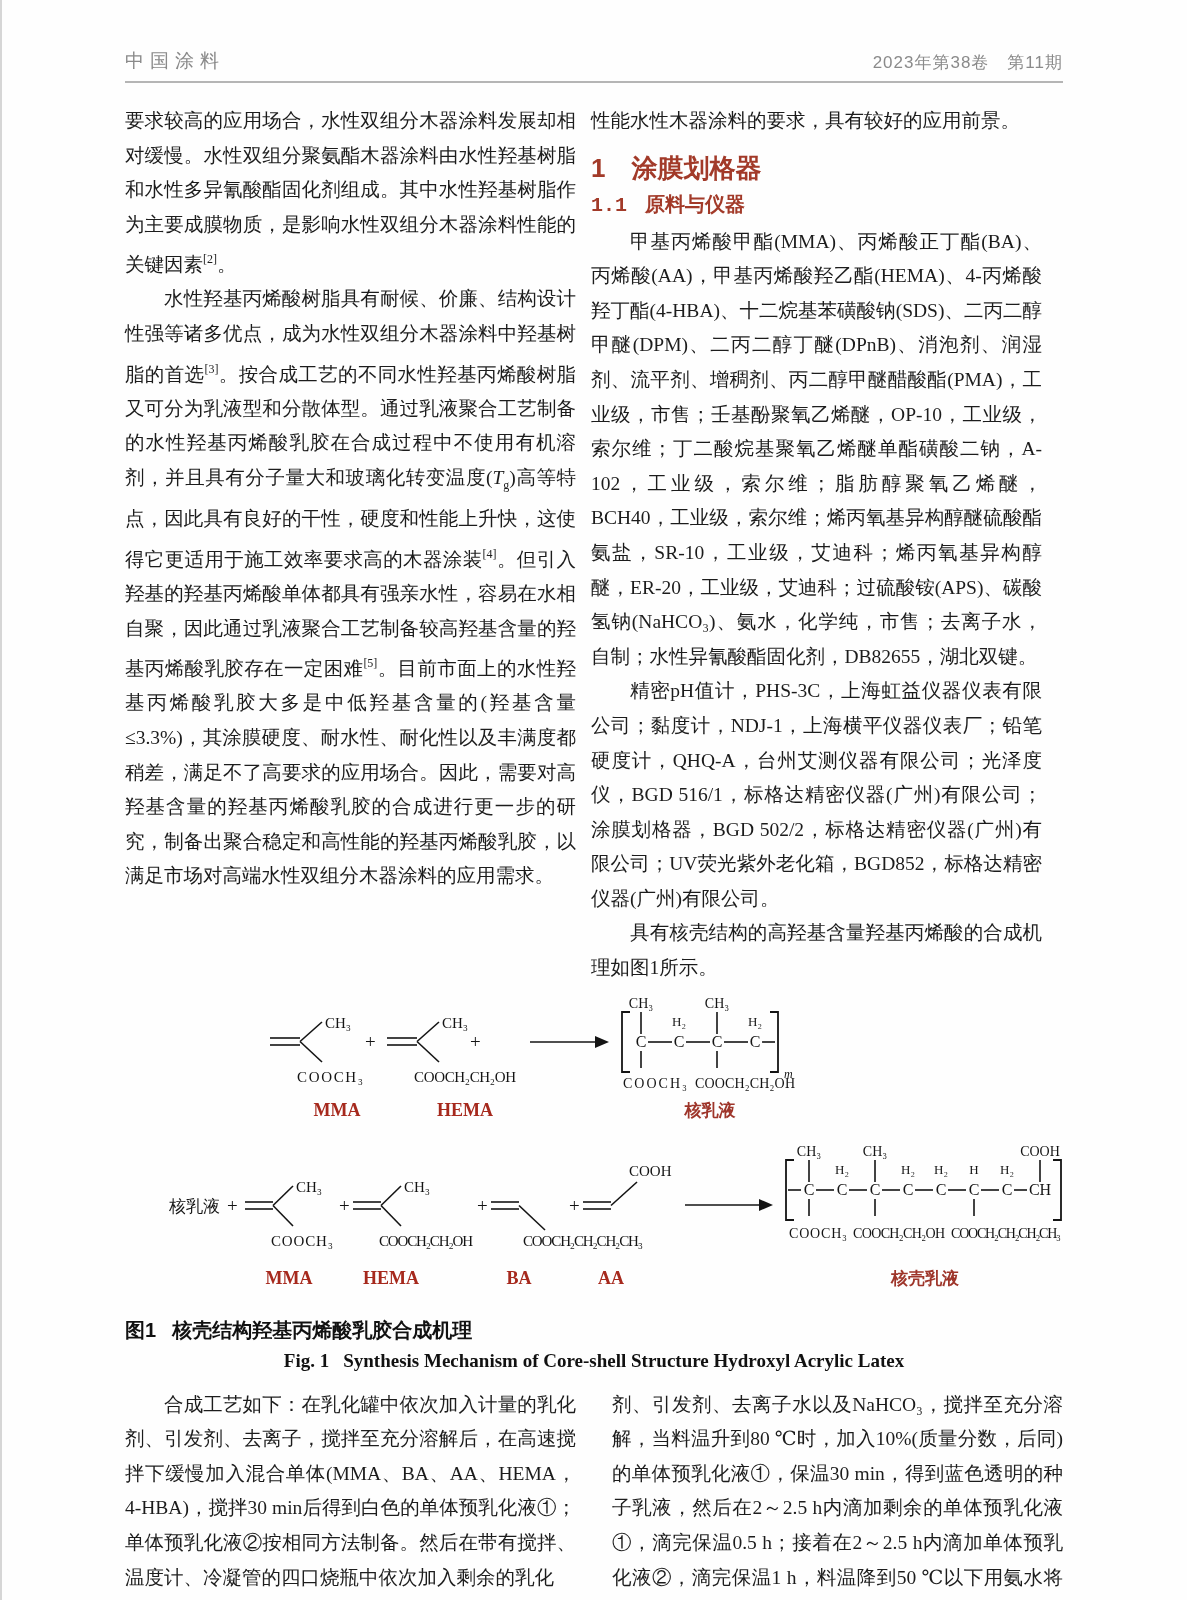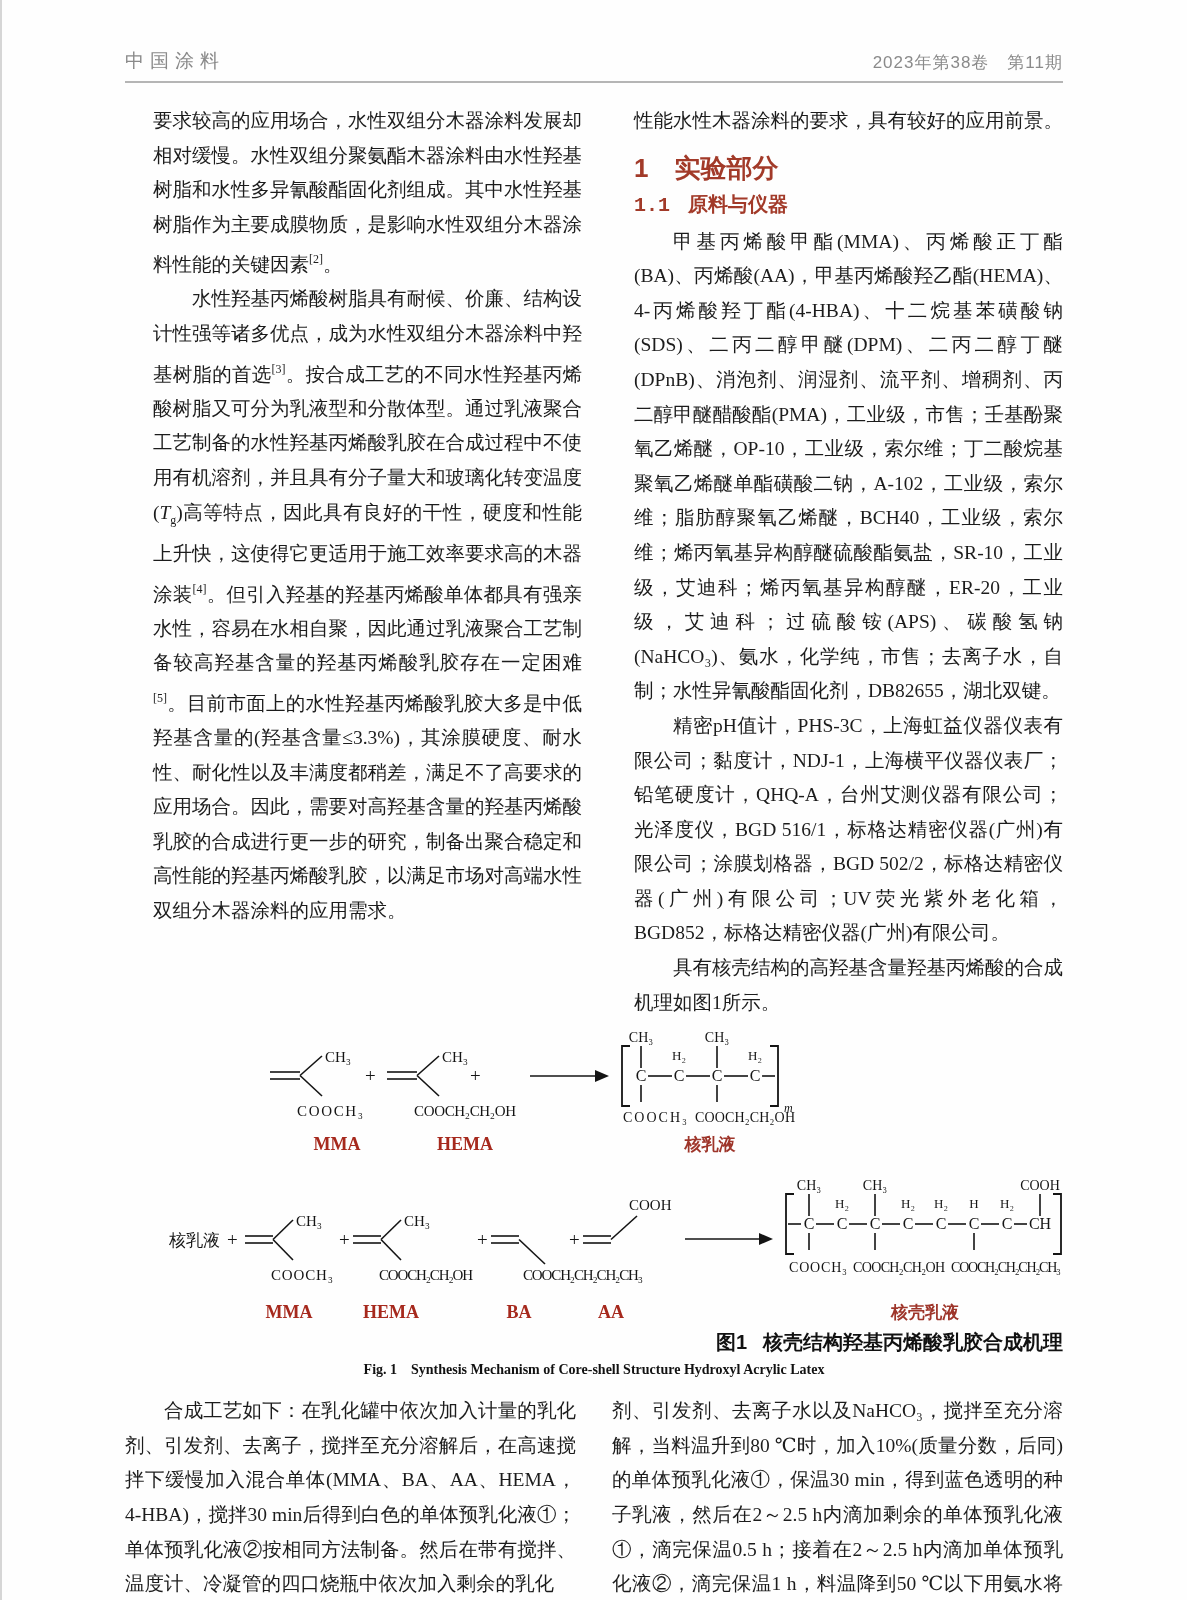--- a/index.html
+++ b/index.html
@@ -10,46 +10,46 @@
     overflow:hidden; border-left:2px solid #d6d6d6;
   }
   .page { width:938px; margin:0 0 0 123px; position:relative; }
   
   .hdr { display:flex; justify-content:space-between; align-items:flex-end;
          padding-top:48px; color:#8a8a8a; font-family:"Liberation Sans",sans-serif; }
   .hdr .j { font-size:19px; letter-spacing:6px; }
   .hdr .iss { font-size:17px; letter-spacing:1px;margin-left:8px; }
   .hdr-rule { border-bottom:2px solid #b5b5b5; margin-top:7px; }
   
-  .cols { display:flex; gap:52px; margin-top:21px;margin-left:28px; }
+  .cols { display:flex; gap:15px; margin-top:21px; }
   .col { width:451px; font-size:19.5px; line-height:34.6px; text-align:justify; }
   .col p { margin:0; }
   .ind { text-indent:2em; }
   sup { font-size:12px; }
   sub { font-size:12px; }
   .tg i { font-family:"Liberation Serif",serif; }
   .sec-h1 { font-family:"Liberation Sans",sans-serif; font-weight:bold; color:#a23a29;
             font-size:26px; line-height:30px; margin:14px 0 10px 0; text-align:left; }
   .sec-h1 .num { margin-right:26px; }
   .sec-h2 { font-family:Liberation Mono, monospace; font-weight:bold; color:#a23a29;
             font-size:20px; line-height:26px; margin:4px 0 6px 0; text-align:left; }
   .sec-h2 .num { margin-right:18px; }
   
   .fig { margin-top:6px; }
   .fig svg { display:block; }
   .fig text { font-family:"Liberation Serif","DejaVu Serif",serif; fill:#141414; }
   .fig .bond { stroke:#141414; stroke-width:1.6; fill:none; }
   .fig .brk { stroke:#141414; stroke-width:1.8; fill:none; }
   .fig .rl { fill:#a6291d; font-weight:bold; font-size:18px; }
   .fig .cl { fill:#9e352a; font-weight:bold; font-size:17px; }
-  .cap-zh { text-align:right; font-family:"Liberation Sans",sans-serif; font-weight:bold;
-            font-size:20px; margin-top:0; color:#111; }
+  .cap-zh { text-align:left; font-family:"Liberation Sans",sans-serif; font-weight:bold;
+            font-size:20px; margin-top:22px; color:#111; }
   .cap-zh .sp { margin-right:16px; }
   .cap-en { text-align:center; font-family:"Liberation Serif",serif; font-weight:bold;
-            font-size:14px; margin-top:6px; color:#111; }
+            font-size:19px; margin-top:6px; color:#111; }
   .cap-en .sp { margin-right:14px; }
   
   .cols2 { display:flex; gap:36px; margin-top:16px; }
 </style>
 </head>
 <body>
 
 <div class="page">
 
   <div class="hdr">
@@ -59,21 +59,21 @@
   <div class="hdr-rule"></div>
 
   <div class="cols">
     <div class="col">
       <p><span>要求较高的应用场合，水性双组分木器涂料发展却相对缓慢。水性双组分聚氨酯木器涂料由水性羟基树脂和水性多异氰酸酯固化剂组成。其中水性羟基树脂作为主要成膜物质，是影响水性双组分木器涂料性能的关键因素</span><sup>[2]</sup><span>。</span></p>
       <p class="ind tg"><span>水性羟基丙烯酸树脂具有耐候、价廉、结构设计性强等诸多优点，成为水性双组分木器涂料中羟基树脂的首选</span><sup>[3]</sup><span>。按合成工艺的不同水性羟基丙烯酸树脂又可分为乳液型和分散体型。通过乳液聚合工艺制备的水性羟基丙烯酸乳胶在合成过程中不使用有机溶剂，并且具有分子量大和玻璃化转变温度(</span><i>T</i><sub>g</sub><span>)高等特点，因此具有良好的干性，硬度和性能上升快，这使得它更适用于施工效率要求高的木器涂装</span><sup>[4]</sup><span>。但引入羟基的羟基丙烯酸单体都具有强亲水性，容易在水相自聚，因此通过乳液聚合工艺制备较高羟基含量的羟基丙烯酸乳胶存在一定困难</span><sup>[5]</sup><span>。目前市面上的水性羟基丙烯酸乳胶大多是中低羟基含量的(羟基含量≤3.3%)，其涂膜硬度、耐水性、耐化性以及丰满度都稍差，满足不了高要求的应用场合。因此，需要对高羟基含量的羟基丙烯酸乳胶的合成进行更一步的研究，制备出聚合稳定和高性能的羟基丙烯酸乳胶，以满足市场对高端水性双组分木器涂料的应用需求。</span></p>
     </div>
 
     <div class="col">
       <p>性能水性木器涂料的要求，具有较好的应用前景。</p>
-      <div class="sec-h1"><span class="num">1</span><span>实验部分</span></div>
+      <div class="sec-h1"><span class="num">1</span><span>涂膜划格器</span></div>
       <div class="sec-h2"><span class="num">1.1</span><span>原料与仪器</span></div>
       <p class="ind">甲基丙烯酸甲酯(MMA)、丙烯酸正丁酯(BA)、丙烯酸(AA)，甲基丙烯酸羟乙酯(HEMA)、4-丙烯酸羟丁酯(4-HBA)、十二烷基苯磺酸钠(SDS)、二丙二醇甲醚(DPM)、二丙二醇丁醚(DPnB)、消泡剂、润湿剂、流平剂、增稠剂、丙二醇甲醚醋酸酯(PMA)，工业级，市售；壬基酚聚氧乙烯醚，OP-10，工业级，索尔维；丁二酸烷基聚氧乙烯醚单酯磺酸二钠，A-102，工业级，索尔维；脂肪醇聚氧乙烯醚，BCH40，工业级，索尔维；烯丙氧基异构醇醚硫酸酯氨盐，SR-10，工业级，艾迪科；烯丙氧基异构醇醚，ER-20，工业级，艾迪科；过硫酸铵(APS)、碳酸氢钠(NaHCO₃)、氨水，化学纯，市售；去离子水，自制；水性异氰酸酯固化剂，DB82655，湖北双键。</p>
       <p class="ind">精密pH值计，PHS-3C，上海虹益仪器仪表有限公司；黏度计，NDJ-1，上海横平仪器仪表厂；铅笔硬度计，QHQ-A，台州艾测仪器有限公司；光泽度仪，BGD 516/1，标格达精密仪器(广州)有限公司；涂膜划格器，BGD 502/2，标格达精密仪器(广州)有限公司；UV荧光紫外老化箱，BGD852，标格达精密仪器(广州)有限公司。</p>
       <p class="ind">具有核壳结构的高羟基含量羟基丙烯酸的合成机理如图1所示。</p>
     </div>
   </div>
 
   <div class="fig">
     <svg width="938" height="130" viewBox="0 0 938 130">
 

